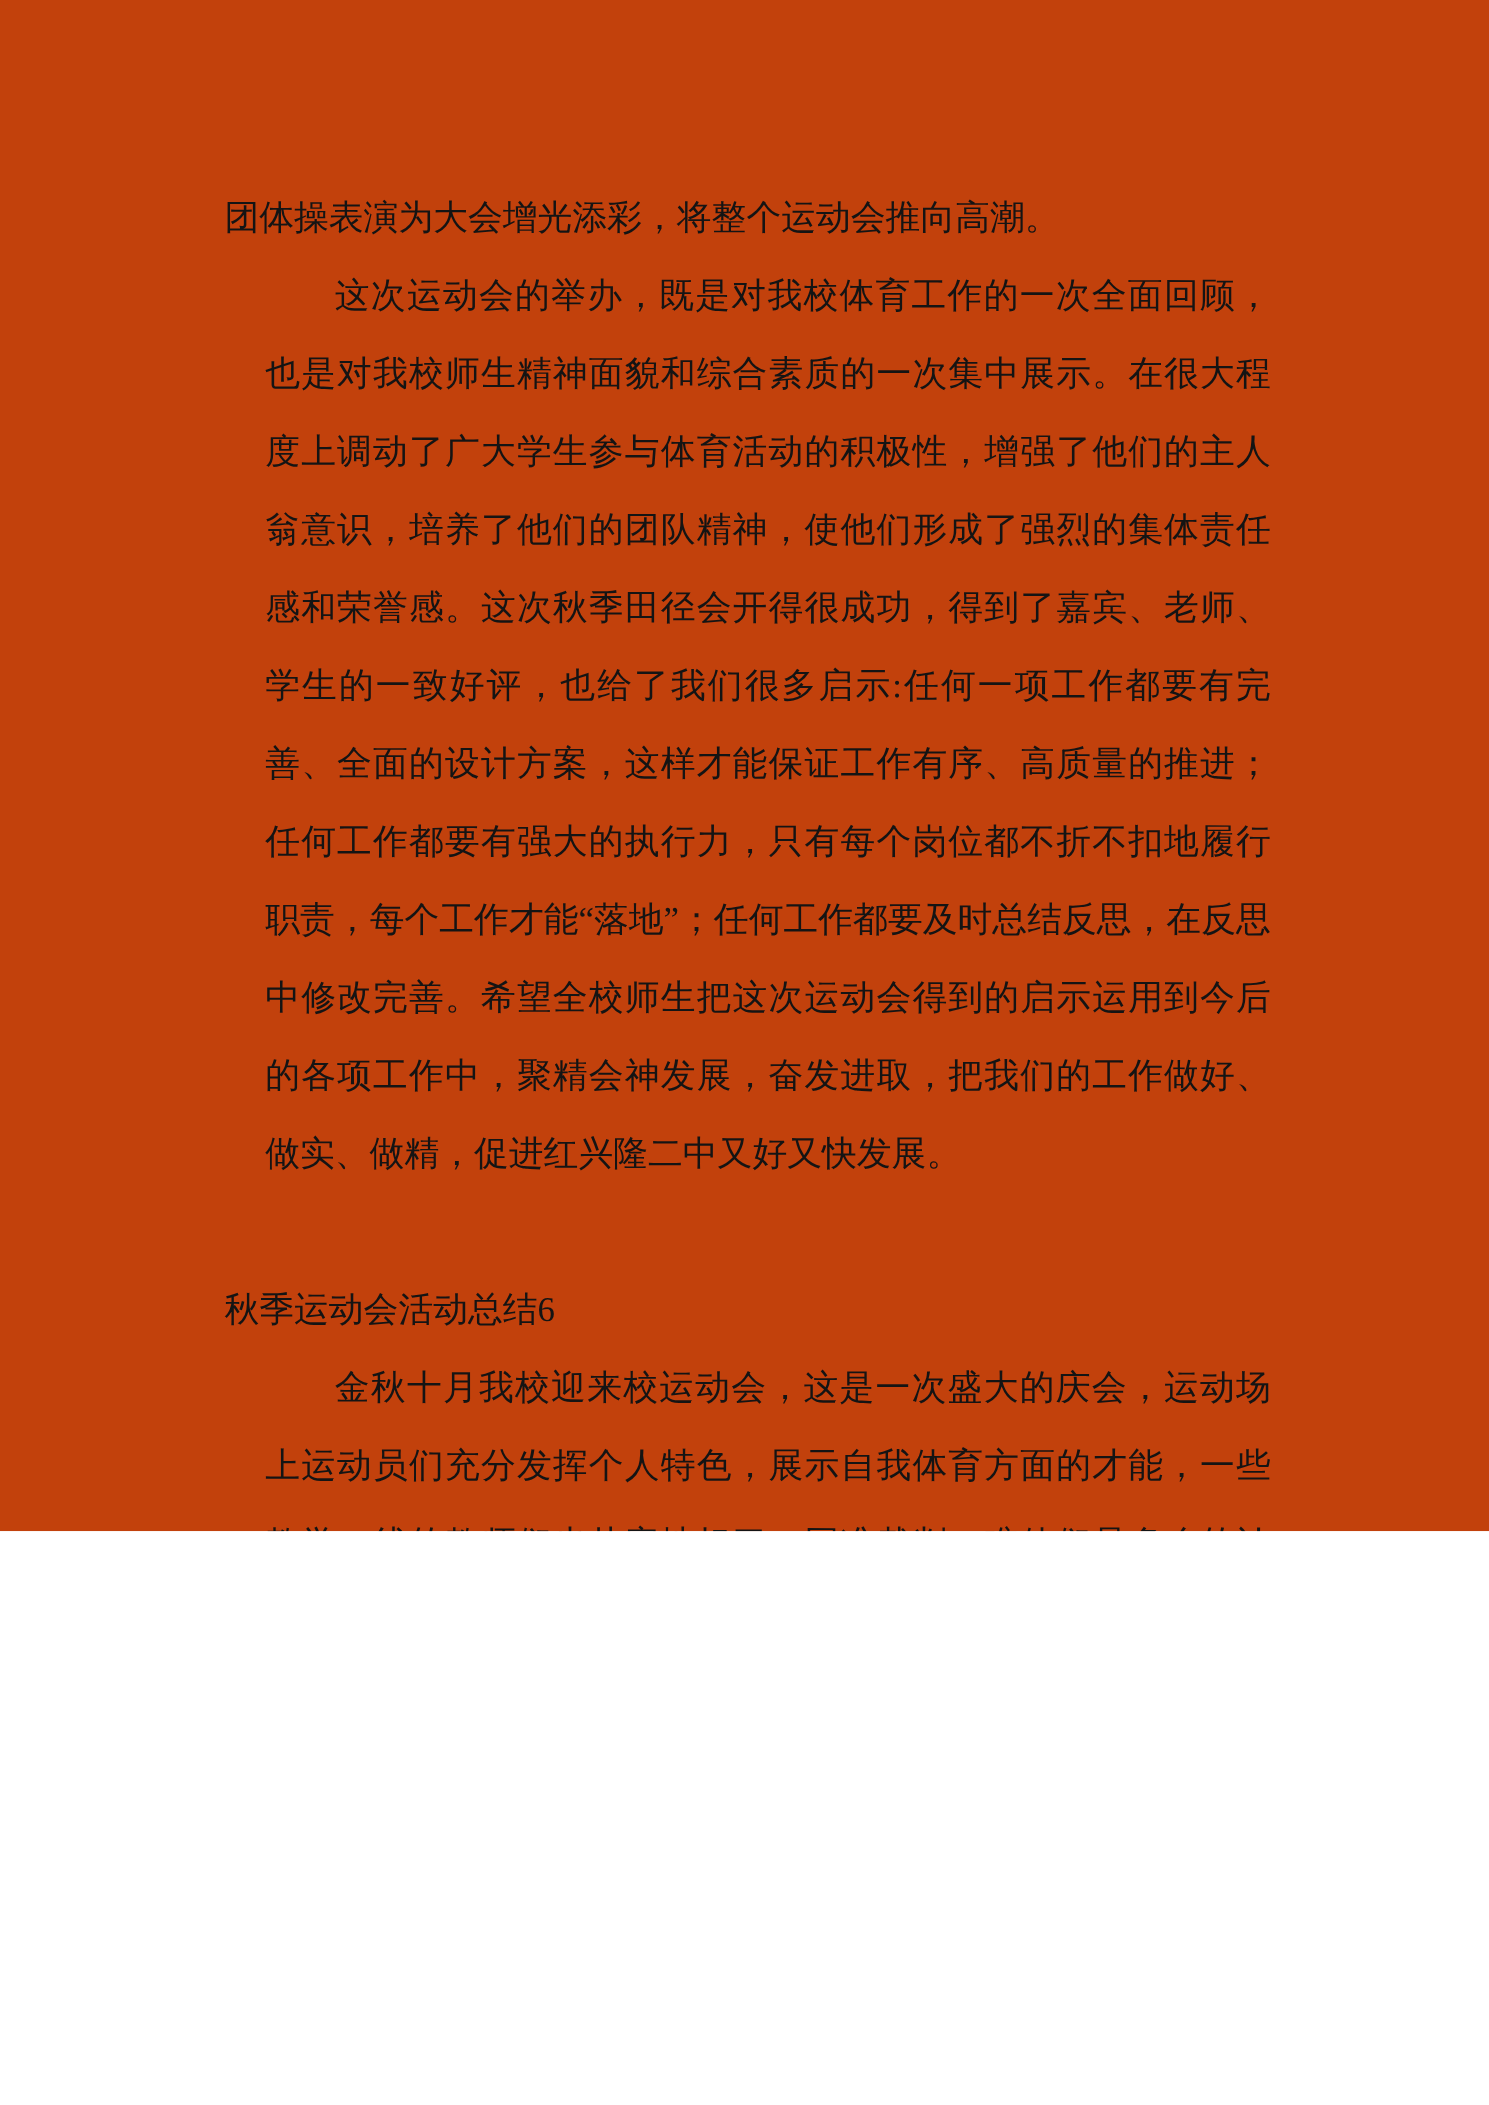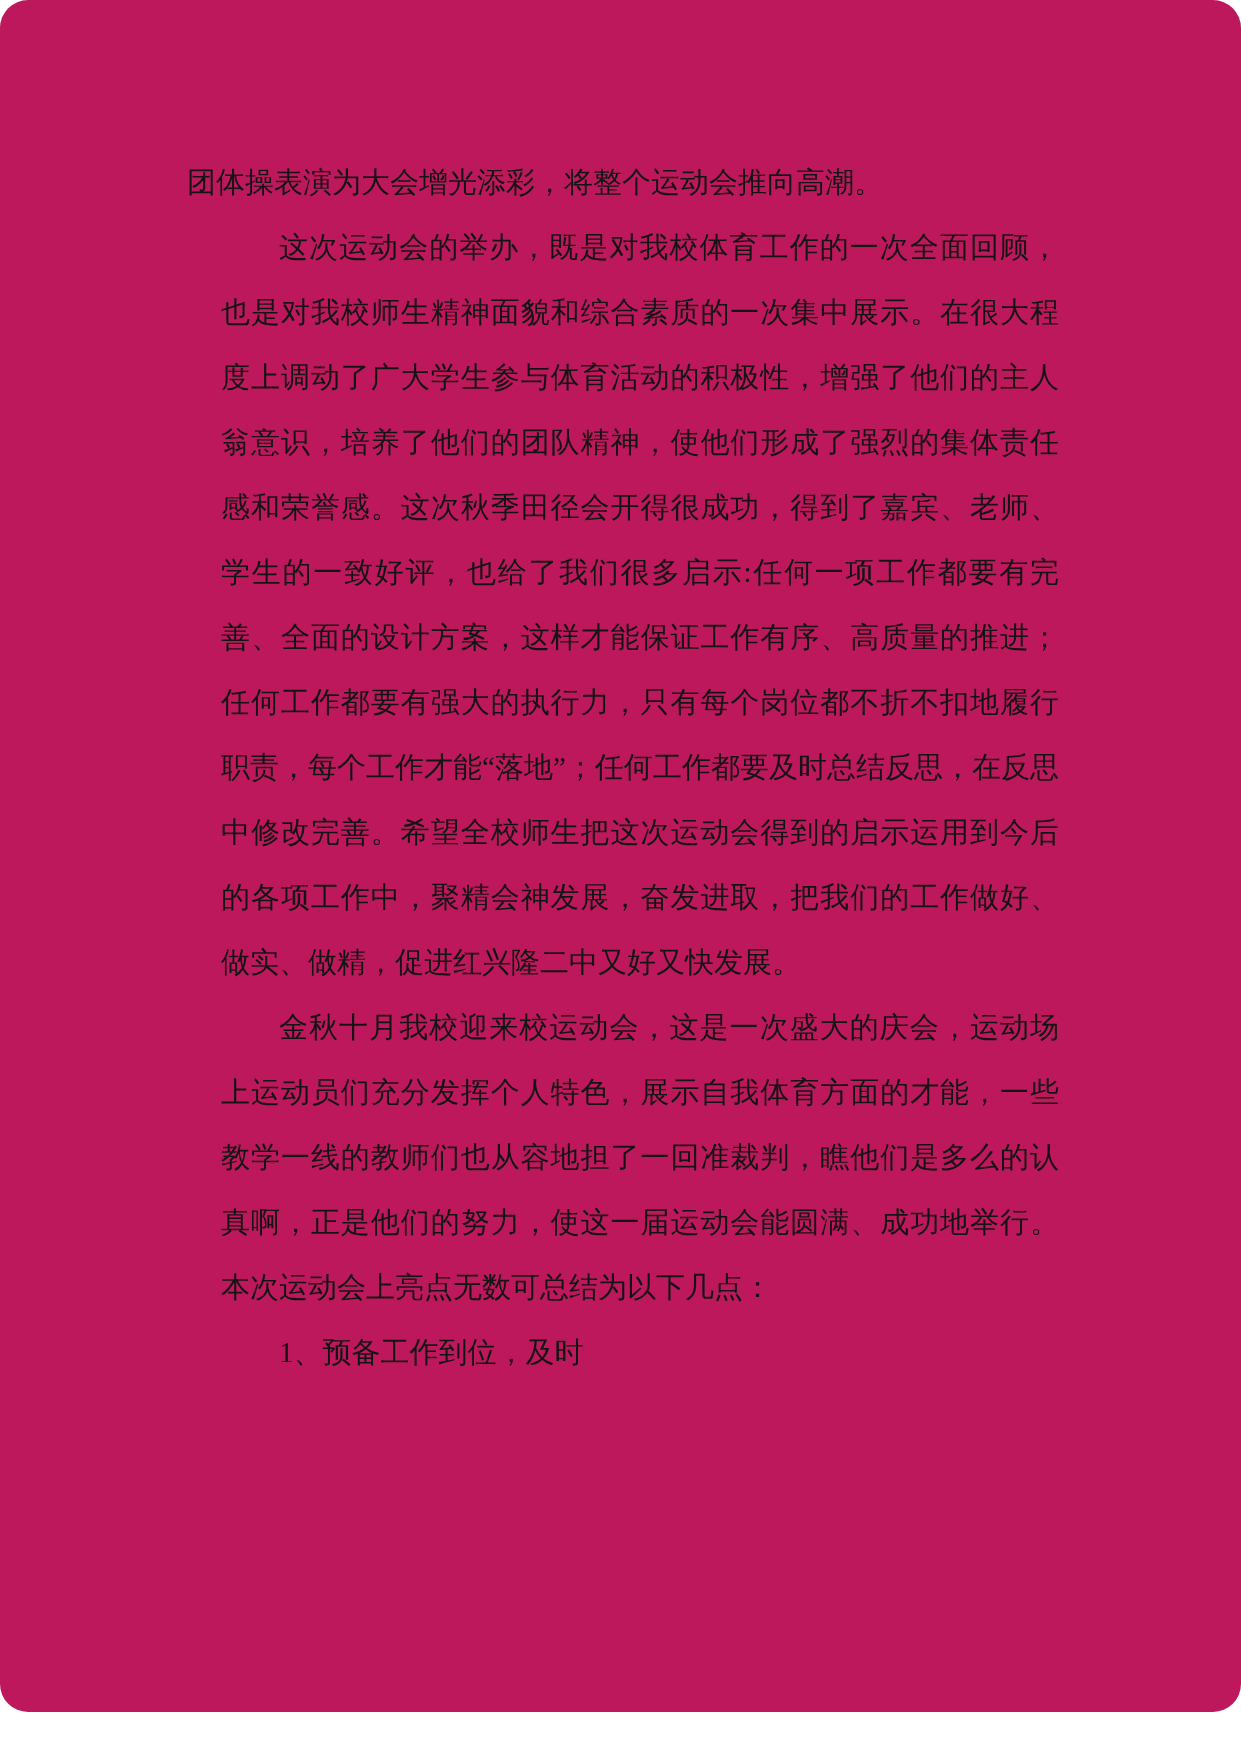--- a/index.html
+++ b/index.html
@@ -3,24 +3,23 @@
 <meta charset="utf-8">
 <style>
   html, body {
     margin: 0;
     padding: 0;
     background: #ffffff;
   }
   .page {
     position: relative;
     width: 1241px;
-    height: 1712px;
-    background: #be185d;
+    height: 1276px;
+    background: #c2410c;
     overflow: hidden;
-    border-radius: 28px;
   }
   .content {
     position: absolute;
     left: 187px;
     top: 150px;
     width: 872px;
     color: #141414;
     font-family: "Liberation Serif", "DejaVu Serif", serif;
     font-size: 29px;
     line-height: 65px;
@@ -41,16 +40,17 @@
     margin-top: 65px;
   }
 </style>
 </head>
 <body>
 
 <div class="page">
   <div class="content">
     <p>团体操表演为大会增光添彩，将整个运动会推向高潮。</p>
     <p class="indent">这次运动会的举办，既是对我校体育工作的一次全面回顾，也是对我校师生精神面貌和综合素质的一次集中展示。在很大程度上调动了广大学生参与体育活动的积极性，增强了他们的主人翁意识，培养了他们的团队精神，使他们形成了强烈的集体责任感和荣誉感。这次秋季田径会开得很成功，得到了嘉宾、老师、学生的一致好评，也给了我们很多启示:任何一项工作都要有完善、全面的设计方案，这样才能保证工作有序、高质量的推进；任何工作都要有强大的执行力，只有每个岗位都不折不扣地履行职责，每个工作才能“落地”；任何工作都要及时总结反思，在反思中修改完善。希望全校师生把这次运动会得到的启示运用到今后的各项工作中，聚精会神发展，奋发进取，把我们的工作做好、做实、做精，促进红兴隆二中又好又快发展。</p>
+    <p class="gap-before">秋季运动会活动总结6</p>
     <p class="indent">金秋十月我校迎来校运动会，这是一次盛大的庆会，运动场上运动员们充分发挥个人特色，展示自我体育方面的才能，一些教学一线的教师们也从容地担了一回准裁判，瞧他们是多么的认真啊，正是他们的努力，使这一届运动会能圆满、成功地举行。本次运动会上亮点无数可总结为以下几点：</p>
     <p class="indent">1、预备工作到位，及时</p>
   </div>
 </div>
 
 </body></html>

